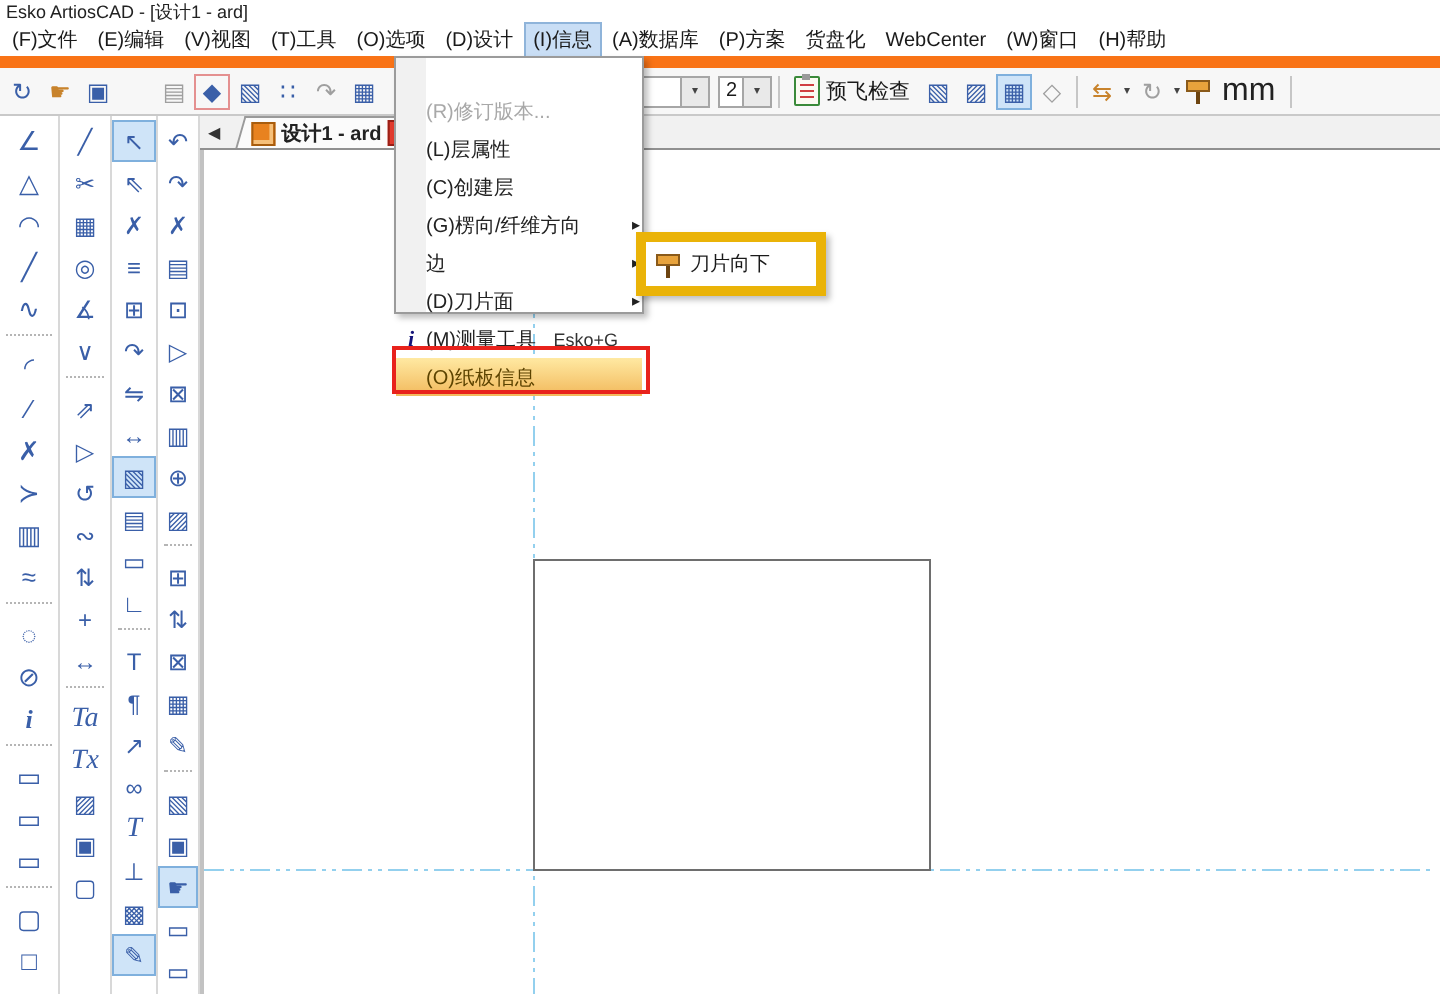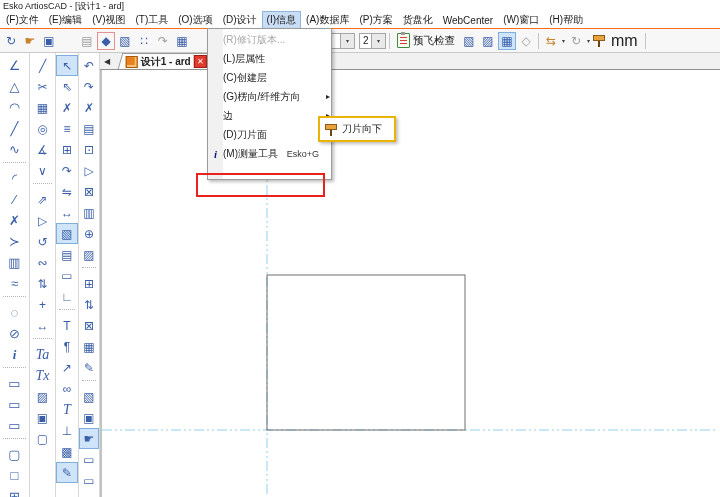--- a/index.html
+++ b/index.html
@@ -1,21 +1,21 @@
 <!DOCTYPE html>
 <html><head>
 <meta charset="utf-8">
 <style>
   html,body{margin:0;padding:0;background:#fff;}
   #app{position:relative;width:720px;height:497px;overflow:hidden;background:#fff;
        font-family:"Liberation Sans","DejaVu Sans",sans-serif;color:#1a1a1a;-webkit-font-smoothing:antialiased;}
   
   .titlebar{height:12px;font-size:9px;line-height:12px;padding-left:3px;color:#222;background:#fff;white-space:nowrap;}
   
-  .menubar{height:16px;display:flex;align-items:center;font-size:10px;background:#fff;border-bottom:1px solid #f97316;padding-left:1px;white-space:nowrap;}
+  .menubar{height:16px;display:flex;align-items:center;font-size:10px;background:#fff;border-bottom:6px solid #f97316;padding-left:1px;white-space:nowrap;}
   .mb-item{padding:1px 4px;border:1px solid transparent;cursor:default;}
   .mb-item.active{background:#c9def5;border-color:#8fb4da;}
   
   .toolbar{height:23px;display:flex;align-items:center;background:#f7f7f7;border-bottom:1px solid #c9c9c9;padding:0 2px;gap:1px;white-space:nowrap;}
   .tbtn{width:18px;height:18px;display:flex;align-items:center;justify-content:center;font-size:12px;border:1px solid transparent;box-sizing:border-box;}
   .tbtn.checked{border-color:#e49090;}
   .tbtn.sel{background:#cfe4f8;border-color:#7fb0dd;}
   .c-blue{color:#3a5fa8;} .c-dis{color:#9f9f9f;} .c-org{color:#c8832c;} .c-blk{color:#222;}
   .c-grn{color:#2f9e3f;} .c-red{color:#c03030;} .c-multi{color:#b05550;}
   .vsep{width:1px;height:16px;background:#c6c6c6;margin:0 2px;flex:none;}
@@ -49,32 +49,32 @@
   .tabbar{height:16px;background:#f1f1f1;border-bottom:1px solid #909090;display:flex;align-items:center;flex:none;}
   .tab-nav{font-size:8px;color:#333;padding:0 4px;}
   .tab{height:15px;display:flex;align-items:center;gap:3px;background:#fbfbfb;border:1px solid #9a9a9a;border-bottom:none;padding:0 5px;transform:skewX(-16deg);margin-left:6px;}
   .tab>*{transform:skewX(16deg);}
   .tab-icon{width:10px;height:10px;background:#e8821f;border:1px solid #a85d0e;box-shadow:inset -2px -2px 0 #f6c07a;flex:none;}
   .tab-label{font-size:10px;font-weight:bold;color:#222;white-space:nowrap;}
   .tab-close{width:11px;height:11px;background:#e23b2e;border:1px solid #991f16;color:#fff;font-size:8px;font-weight:bold;display:flex;align-items:center;justify-content:center;}
   .canvas{flex:1;position:relative;background:#fff;border-left:2px solid #c2c2c2;overflow:hidden;}
   .canvas svg{position:absolute;left:0;top:0;}
   
-  .menu-dropdown{position:absolute;left:207px;top:28px;width:125px;height:152px;z-index:20;
+  .menu-dropdown{position:absolute;left:197px;top:28px;width:125px;height:129px;z-index:20;
     background:linear-gradient(90deg,#f1f1f1 0,#f1f1f1 15px,#fff 15px);
-    border:1px solid #9b9b9b;box-shadow:2px 2px 3px rgba(0,0,0,.25);box-sizing:border-box;padding-top:1px;}
+    border:1px solid #9b9b9b;box-shadow:2px 2px 3px rgba(0,0,0,.25);box-sizing:border-box;padding-top:17px;}
   .mi{height:19px;display:flex;align-items:center;font-size:10px;color:#222;padding-right:1px;}
   .mi-ic{width:15px;text-align:center;font-size:11px;font-family:"Liberation Serif",serif;font-weight:bold;font-style:italic;color:#15157a;flex:none;}
   .mi-label{white-space:nowrap;}
   .mi-short{margin-left:auto;font-size:9px;color:#333;padding-right:2px;}
   .mi-arrow{width:9px;font-size:8px;color:#222;text-align:right;flex:none;}
   .mi.disabled{color:#a8a8a8;}
   .mi.hl{background:linear-gradient(#ffe9a2,#f2b95c);color:#5c4300;}
   
-  .submenu{position:absolute;left:318px;top:116px;width:78px;z-index:21;background:#fff;border:2px solid #eab308;
+  .submenu{position:absolute;left:318px;top:116px;width:95px;z-index:21;background:#fff;border:5px solid #eab308;
     box-shadow:2px 2px 3px rgba(0,0,0,.25);box-sizing:border-box;padding:1px 0;}
   .smi{height:20px;display:flex;align-items:center;gap:4px;font-size:10px;padding:0 4px;white-space:nowrap;}
   
   .red-annot{position:absolute;left:196px;top:173px;width:129px;height:24px;border:2px solid #e8221c;z-index:30;box-sizing:border-box;}
 </style>
 </head>
 <body>
 
 <div id="app">
 
@@ -336,20 +336,26 @@
       </div>
 
       <div class="mi">
         <span class="mi-ic">i</span>
         <span class="mi-label">(M)测量工具</span>
         <span class="mi-short">Esko+G</span>
         <span class="mi-arrow"></span>
       </div>
 
 
+      <div class="mi hl">
+        <span class="mi-ic"></span>
+        <span class="mi-label">(O)纸板信息</span>
+        <span class="mi-short"></span>
+        <span class="mi-arrow"></span>
+      </div>
     </div>
 
   <div class="submenu">
     <div class="smi">
       <span class="blade-icon"></span>
       <span>刀片向下</span>
     </div>
   </div>
 
   <div class="red-annot"></div>

